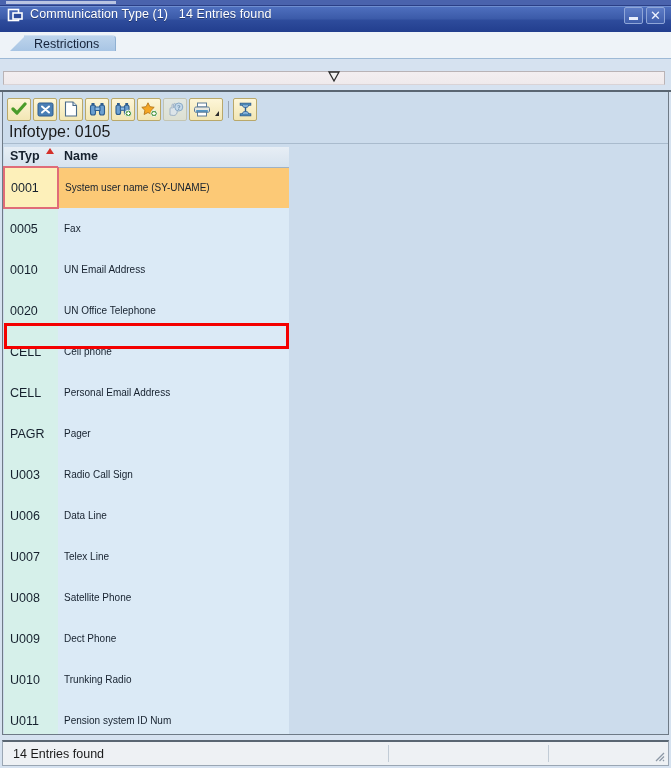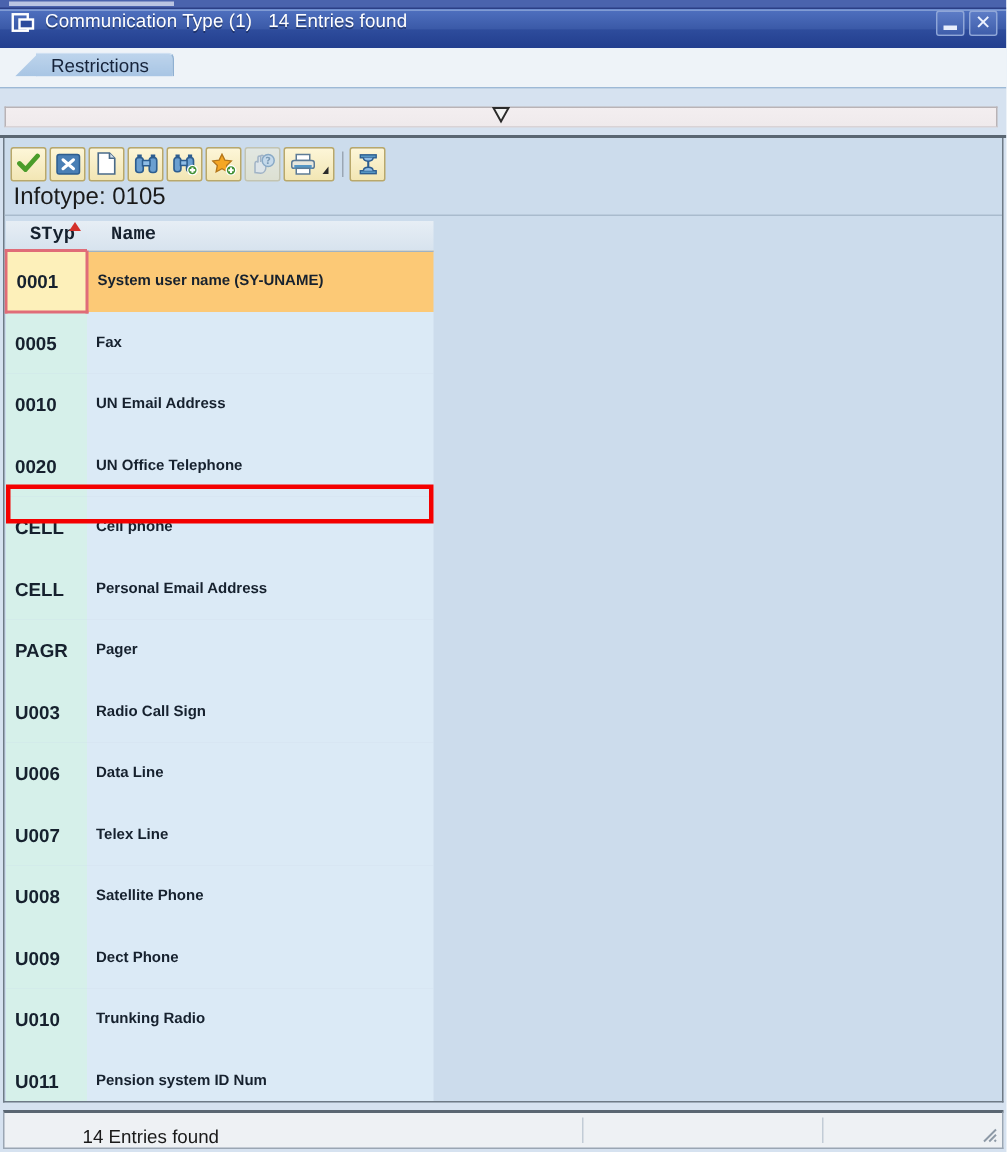--- a/index.html
+++ b/index.html
@@ -244,44 +244,42 @@
     font-size: 12.5px;
     table-layout: fixed;
   }
   .result-table th {
     text-align: left;
     font-weight: bold;
     font-size: 12.5px;
     color: #16212e;
     background: linear-gradient(180deg,#e7eef5 0%, #d7e3ee 100%);
     border-bottom: 1px solid #9fb2c4;
-    padding: 2px 0 3px 16px;
+    padding: 2px 0 3px 6px;
     height: 17px;
     box-sizing: border-box;
     position: relative;
-    font-family: Liberation Mono, monospace;
   }
   .result-table th.col-styp { width: 54px; }
   .result-table th.col-name { width: 231px; }
   .sort-arrow {
     position: absolute;
     right: 4px; top: 1px;
     width: 0; height: 0;
     border-left: 4px solid transparent;
     border-right: 4px solid transparent;
     border-bottom: 6px solid #d4302a;
   }
   .result-table td {
     padding: 2px 0 2px 6px;
     height: 41px;
     box-sizing: border-box;
     color: #16212e;
     white-space: nowrap;
     vertical-align: middle;
-    font-weight: bold;
   }
   .result-table td.cell-styp {
     background: #d6f0ea;
     font-size: 12.5px;
   }
   .result-table td.cell-name {
     background: #dbeaf6;
     font-size: 10px;
   }
   .result-table tr.selected td.cell-styp {
@@ -308,22 +306,21 @@
   
   .statusbar {
     position: absolute;
     left: 2px; top: 740px;
     width: 667px; height: 26px;
     background: #eef1f4;
     border: 1px solid #9aa6b3;
     border-top: 2px solid #5a6672;
     box-sizing: border-box;
     display: flex;
-    align-items: flex-end;
-    padding-left: 42px;
+    align-items: center;
   }
   .status-text {
     font-size: 12.5px;
     color: #1a1a1a;
     margin-left: 10px;
     white-space: pre;
   }
   .status-seg {
     position: absolute;
     top: 3px; bottom: 3px;

